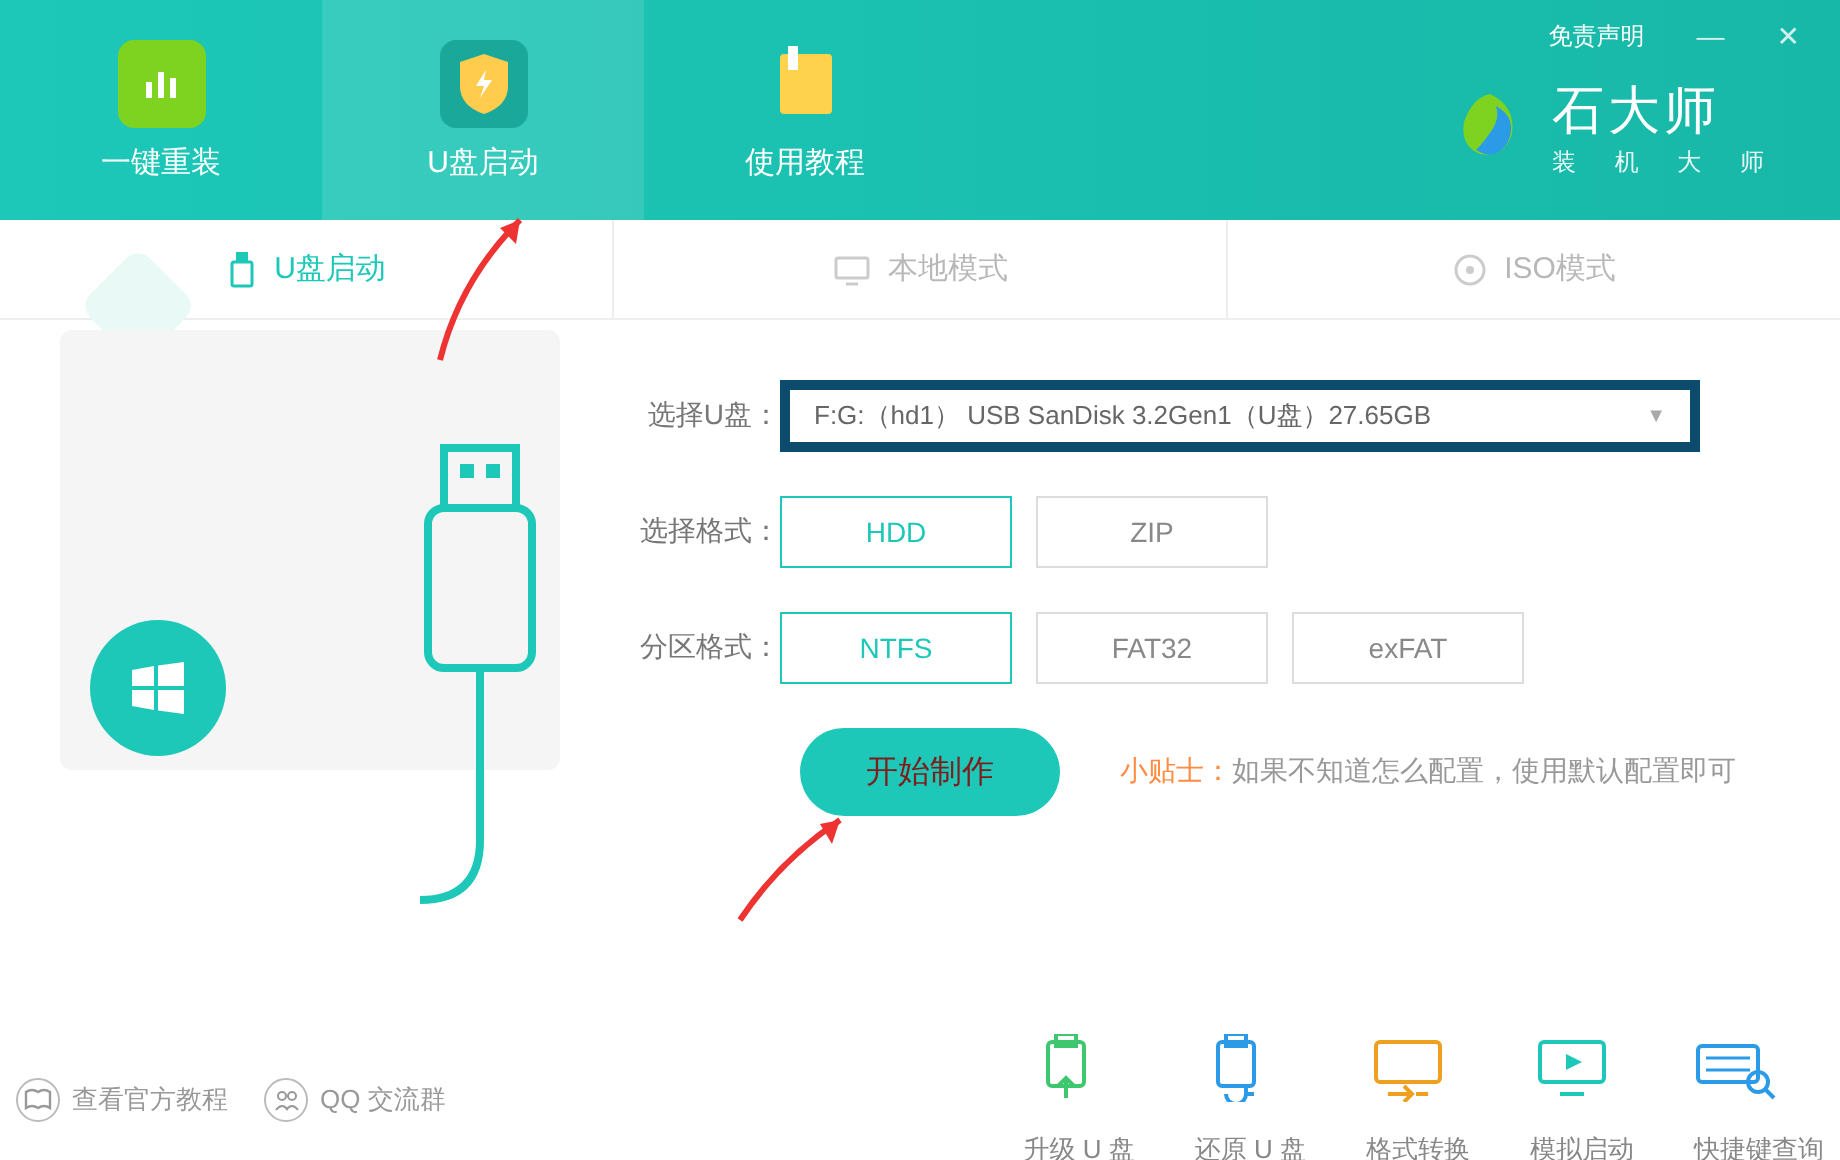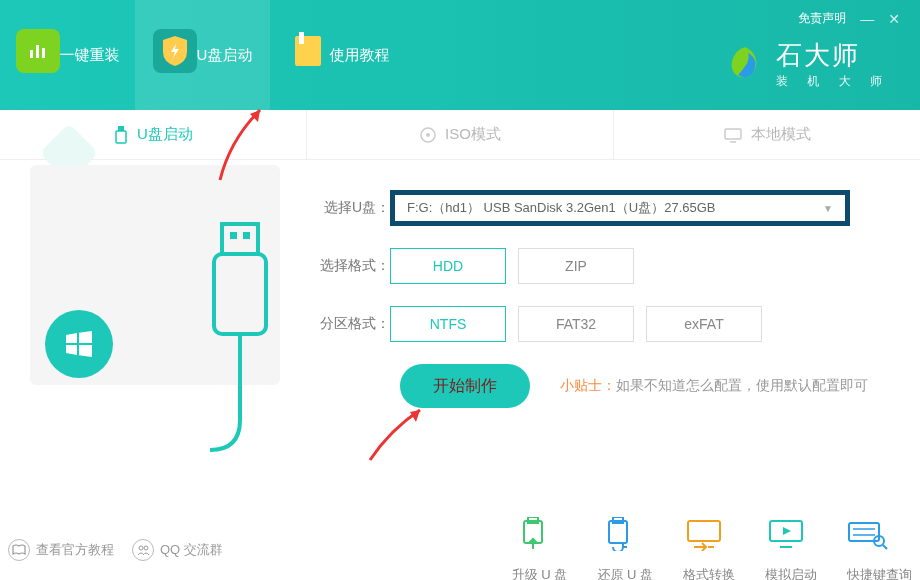--- a/index.html
+++ b/index.html
@@ -1,26 +1,26 @@
 <!DOCTYPE html>
 <html><head>
 <meta charset="utf-8">
 <style>
 *{margin:0;padding:0;box-sizing:border-box;font-family:"Microsoft YaHei",Arial,sans-serif}
 body{width:920px;height:580px;overflow:hidden;background:#fff;position:relative}
 .header{height:110px;background:linear-gradient(to right,#1dc8b8,#18b8a8);display:flex;position:relative}
 .nav-tabs{display:flex;height:100%}
-.nav-tab{width:135px;display:flex;flex-direction:row;align-items:center;justify-content:center;cursor:pointer;color:#fff}
+.nav-tab{width:161px;display:flex;flex-direction:column;align-items:center;justify-content:center;cursor:pointer;color:#fff}
 .nav-tab.active{background:rgba(255,255,255,0.12)}
 .nav-tab .icon-box{width:44px;height:44px;border-radius:8px;display:flex;align-items:center;justify-content:center;margin-bottom:8px}
 .nav-tab-1 .icon-box{background:#7ed321}
 .nav-tab-2 .icon-box{background:#1aa89a}
 .nav-tab-3 .icon-box{background:transparent}
 .nav-tab span{font-size:15px}
-.header-right{position:absolute;right:20px;top:10px;display:flex;align-items:flex-end;gap:14px;color:#fff;font-size:12px}
+.header-right{position:absolute;right:20px;top:10px;display:flex;align-items:flex-start;gap:26px;color:#fff;font-size:12px}
 .win-btn{cursor:pointer;font-size:14px;opacity:.8}
 .logo-area{position:absolute;right:30px;top:38px;display:flex;align-items:center;gap:10px}
 .logo-text{color:#fff}
 .logo-text .big{font-size:26px;font-weight:normal;letter-spacing:2px}
 .logo-text .sm{font-size:12px;letter-spacing:8px;opacity:.9}
 .sub-tabs{height:50px;display:flex;border-bottom:1px solid #eee}
 .sub-tab{flex:1;display:flex;align-items:center;justify-content:center;gap:8px;font-size:15px;cursor:pointer;color:#b8b8b8;border-right:1px solid #eee}
 .sub-tab.active{color:#1dc8b8}
 .sub-tab:last-child{border-right:none}
 .content{display:flex;height:360px}
@@ -104,32 +104,32 @@
 
 <div class="sub-tabs">
   <div class="sub-tab active">
     <svg width="16" height="20" viewBox="0 0 16 20">
         <rect x="5" y="1" width="6" height="5" fill="#1dc8b8"></rect>
         <rect x="3" y="6" width="10" height="12" rx="1" fill="none" stroke="#1dc8b8" stroke-width="1.5"></rect>
       </svg>
     <span>U盘启动</span>
   </div>
   <div class="sub-tab">
+    <svg width="20" height="16" viewBox="0 0 20 16">
+        <rect x="2" y="2" width="16" height="10" rx="1" fill="none" stroke="#ccc" stroke-width="1.5"></rect>
+        <line x1="7" y1="15" x2="13" y2="15" stroke="#ccc" stroke-width="1.5"></line>
+      </svg>
+    <span>本地模式</span>
+  </div>
+  <div class="sub-tab">
     <svg width="18" height="18" viewBox="0 0 18 18">
         <circle cx="9" cy="9" r="7" fill="none" stroke="#ccc" stroke-width="1.5"></circle>
         <circle cx="9" cy="9" r="2" fill="#ccc"></circle>
       </svg>
     <span>ISO模式</span>
-  </div>
-  <div class="sub-tab">
-    <svg width="20" height="16" viewBox="0 0 20 16">
-        <rect x="2" y="2" width="16" height="10" rx="1" fill="none" stroke="#ccc" stroke-width="1.5"></rect>
-        <line x1="7" y1="15" x2="13" y2="15" stroke="#ccc" stroke-width="1.5"></line>
-      </svg>
-    <span>本地模式</span>
   </div>
 </div>
 
 <div class="content">
   <div class="left-pane">
     <div class="deco-square"></div>
     <div class="deco-bg"></div>
     <div class="deco-circle">
       <svg width="34" height="34" viewBox="0 0 34 34">
           <path d="M4 8 L15 6 V16 H4 Z M17 5.7 L30 4 V16 H17 Z M4 18 H15 V28 L4 26 Z M17 18 H30 V30 L17 28.3 Z" fill="#fff"></path>

